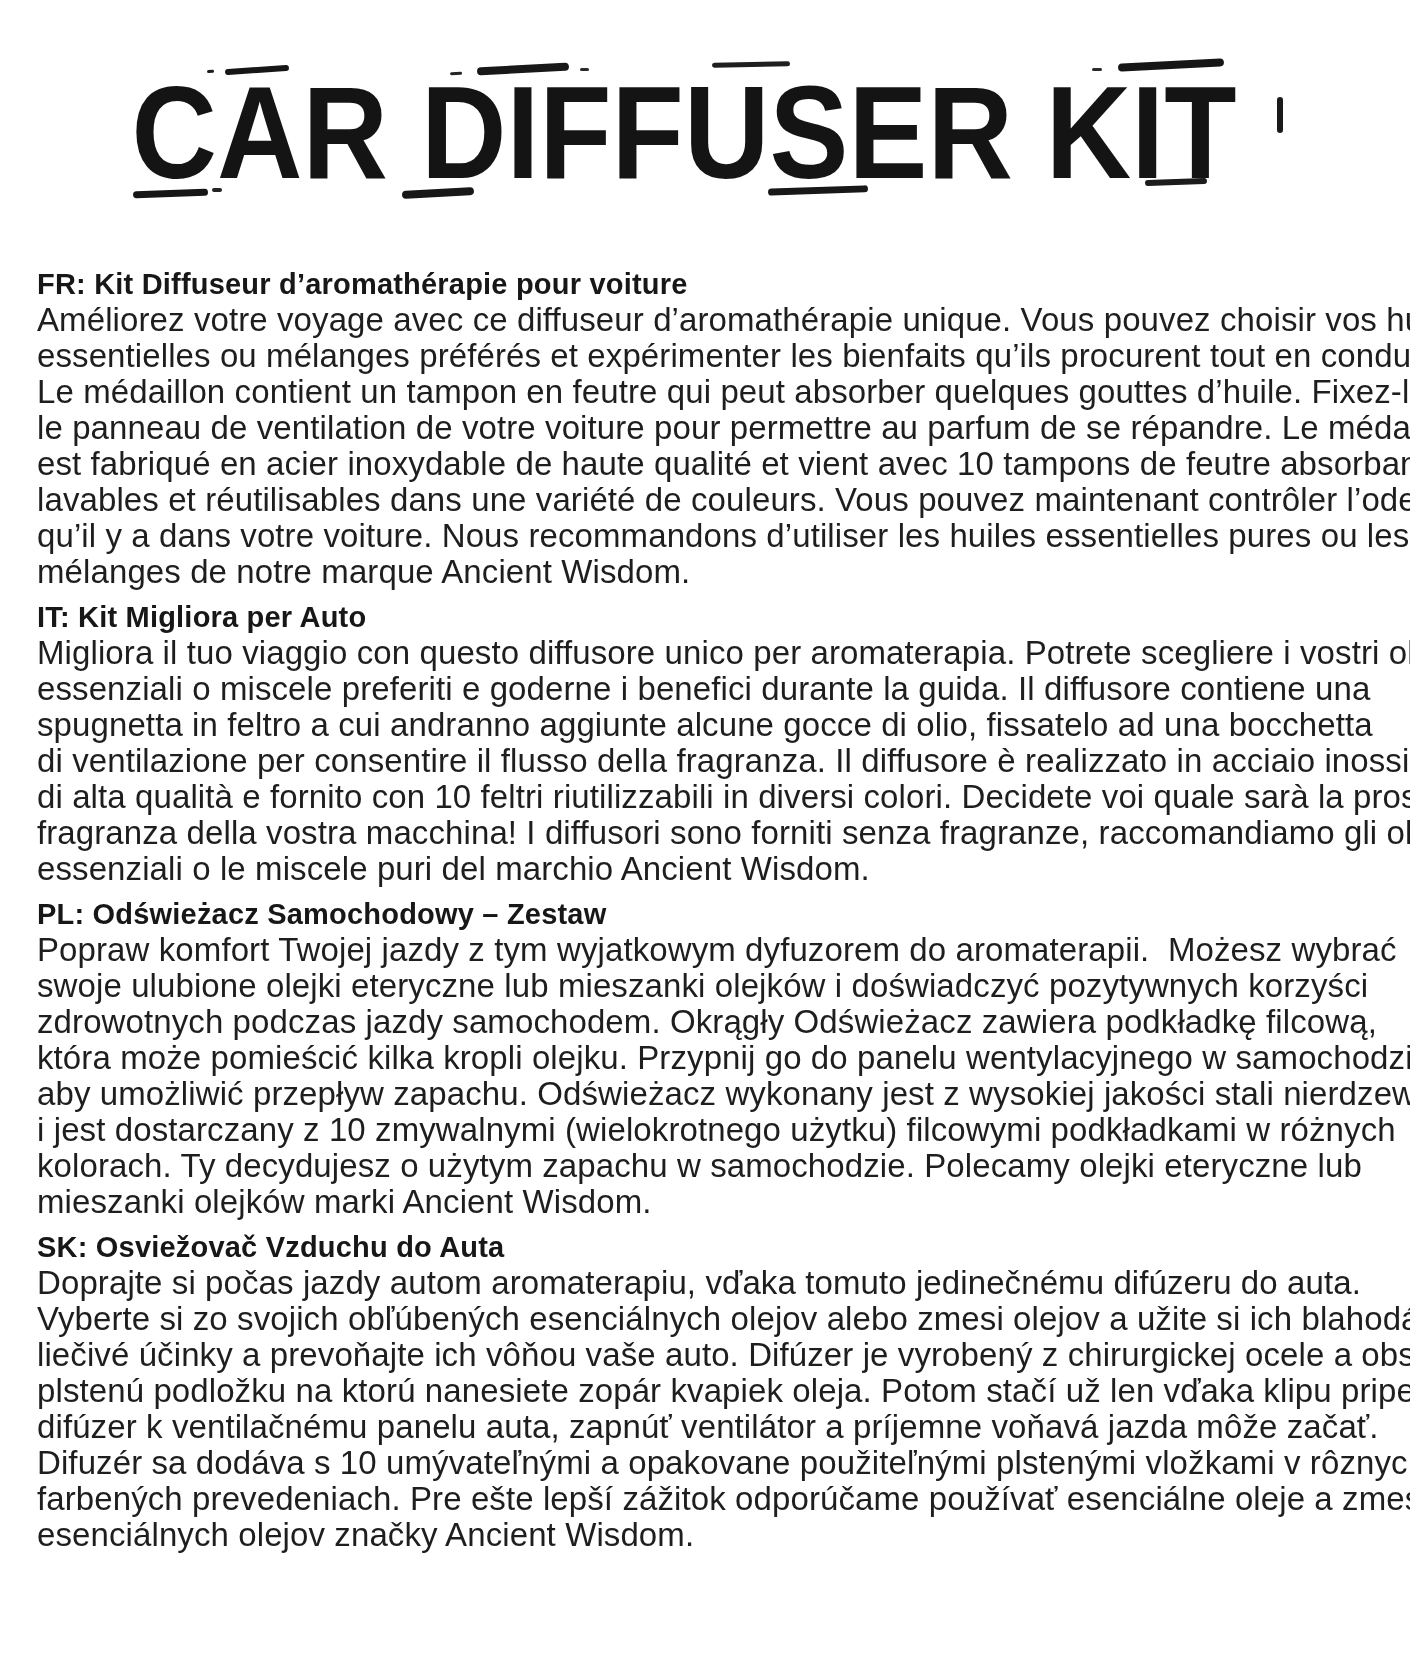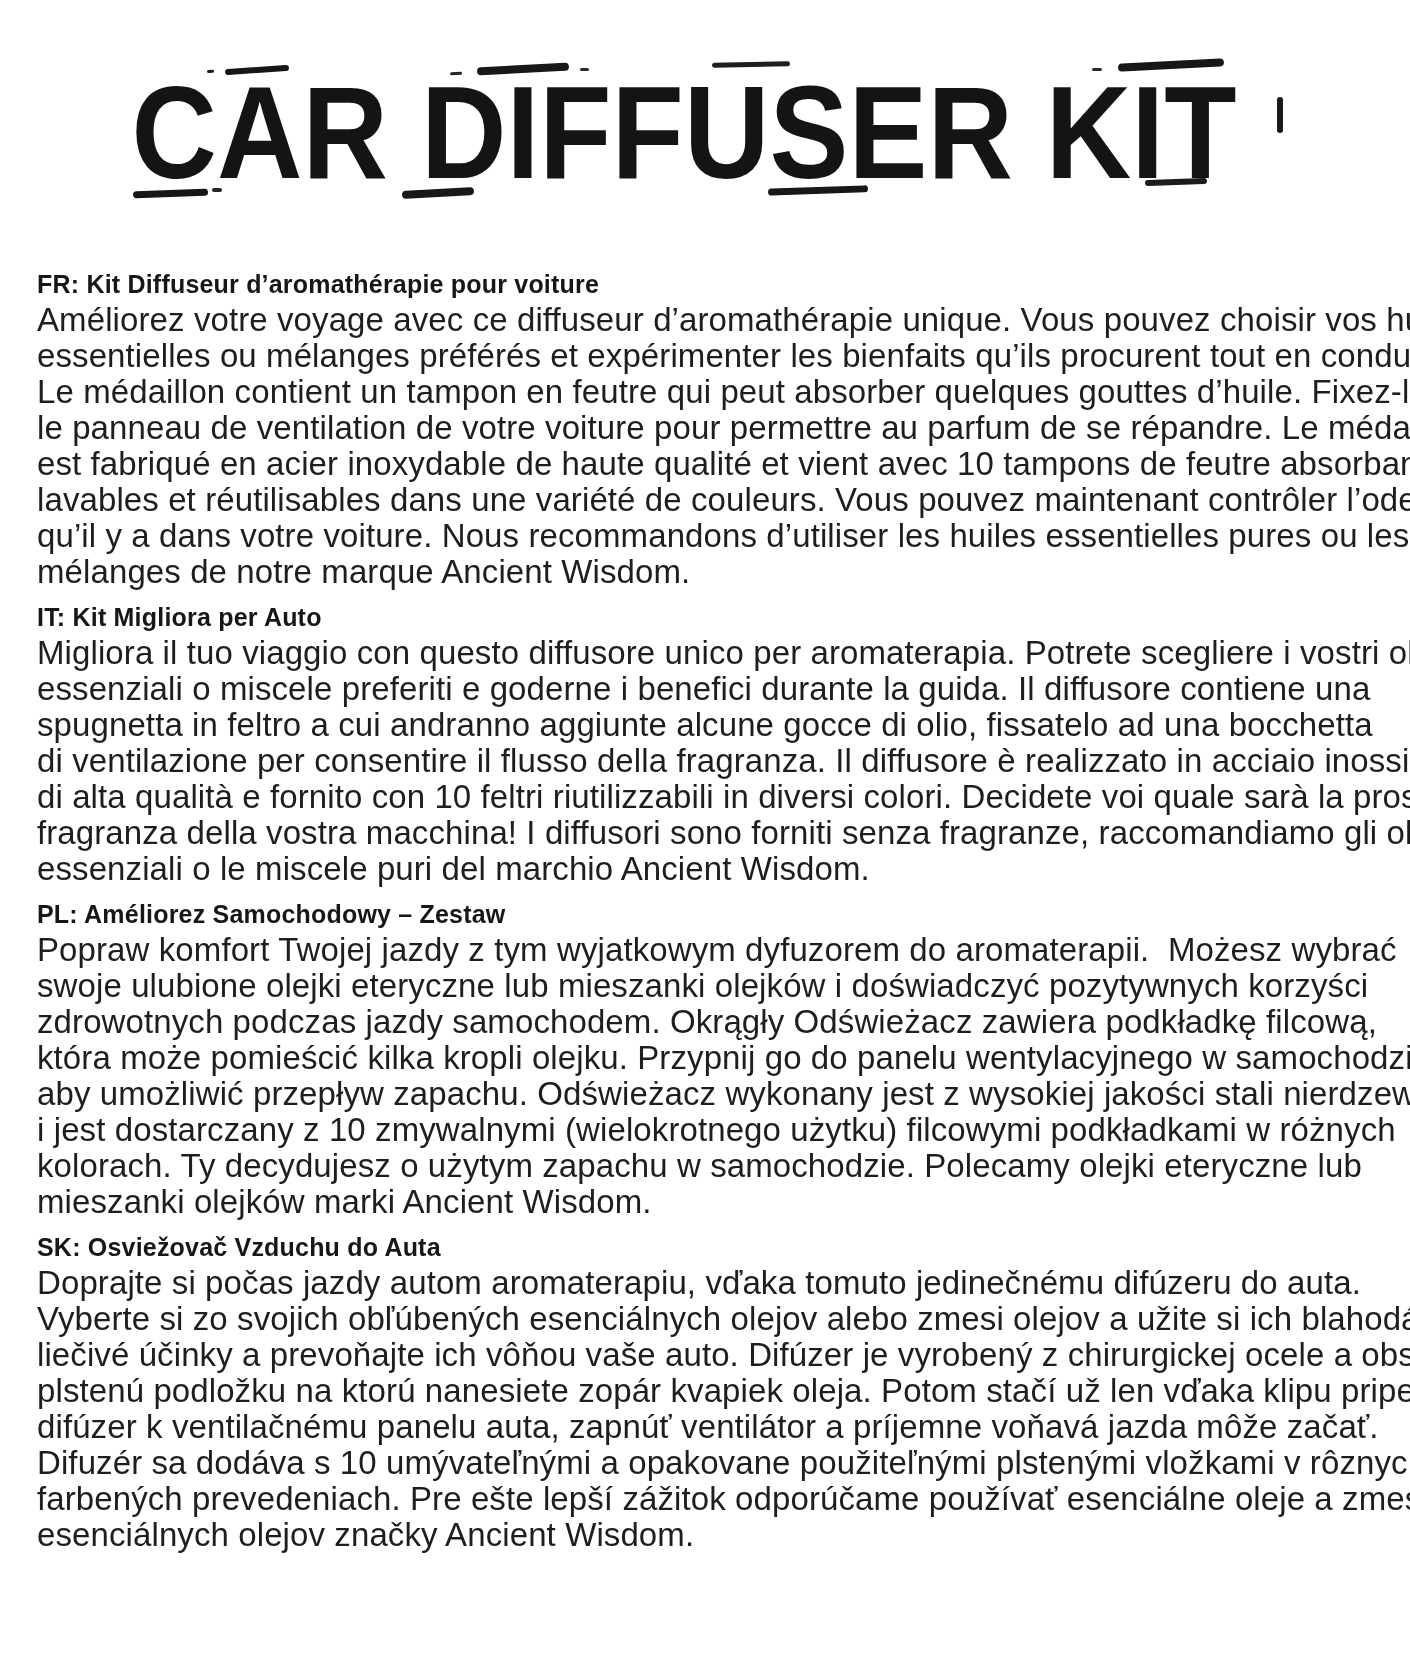--- a/index.html
+++ b/index.html
@@ -24,21 +24,21 @@
     position: absolute;
     top: 266px;
     left: 37px;
     width: 1360px;
   }
   .lang-section + .lang-section {
     margin-top: 9px;
   }
   .lang-section h2 {
     margin: 0;
-    font-size: 25px;
+    font-size: 29px;
     line-height: 36px;
     font-weight: bold;
     color: #171717;
     letter-spacing: 0.2px;
   }
   .lang-section p {
     margin: 0;
     font-size: 33px;
     line-height: 36px;
     font-weight: normal;
@@ -90,21 +90,21 @@
     <p>Migliora il tuo viaggio con questo diffusore unico per aromaterapia. Potrete scegliere i vostri oli
 essenziali o miscele preferiti e goderne i benefici durante la guida. Il diffusore contiene una
 spugnetta in feltro a cui andranno aggiunte alcune gocce di olio, fissatelo ad una bocchetta
 di ventilazione per consentire il flusso della fragranza. Il diffusore è realizzato in acciaio inossidabile
 di alta qualità e fornito con 10 feltri riutilizzabili in diversi colori. Decidete voi quale sarà la prossima
 fragranza della vostra macchina! I diffusori sono forniti senza fragranze, raccomandiamo gli oli
 essenziali o le miscele puri del marchio Ancient Wisdom.</p>
   </section>
 
   <section class="lang-section">
-    <h2>PL: Améliorez Samochodowy – Zestaw</h2>
+    <h2>PL: Odświeżacz Samochodowy – Zestaw</h2>
     <p>Popraw komfort Twojej jazdy z tym wyjatkowym dyfuzorem do aromaterapii.  Możesz wybrać
 swoje ulubione olejki eteryczne lub mieszanki olejków i doświadczyć pozytywnych korzyści
 zdrowotnych podczas jazdy samochodem. Okrągły Odświeżacz zawiera podkładkę filcową,
 która może pomieścić kilka kropli olejku. Przypnij go do panelu wentylacyjnego w samochodzie,
 aby umożliwić przepływ zapachu. Odświeżacz wykonany jest z wysokiej jakości stali nierdzewnej
 i jest dostarczany z 10 zmywalnymi (wielokrotnego użytku) filcowymi podkładkami w różnych
 kolorach. Ty decydujesz o użytym zapachu w samochodzie. Polecamy olejki eteryczne lub
 mieszanki olejków marki Ancient Wisdom.</p>
   </section>
 

